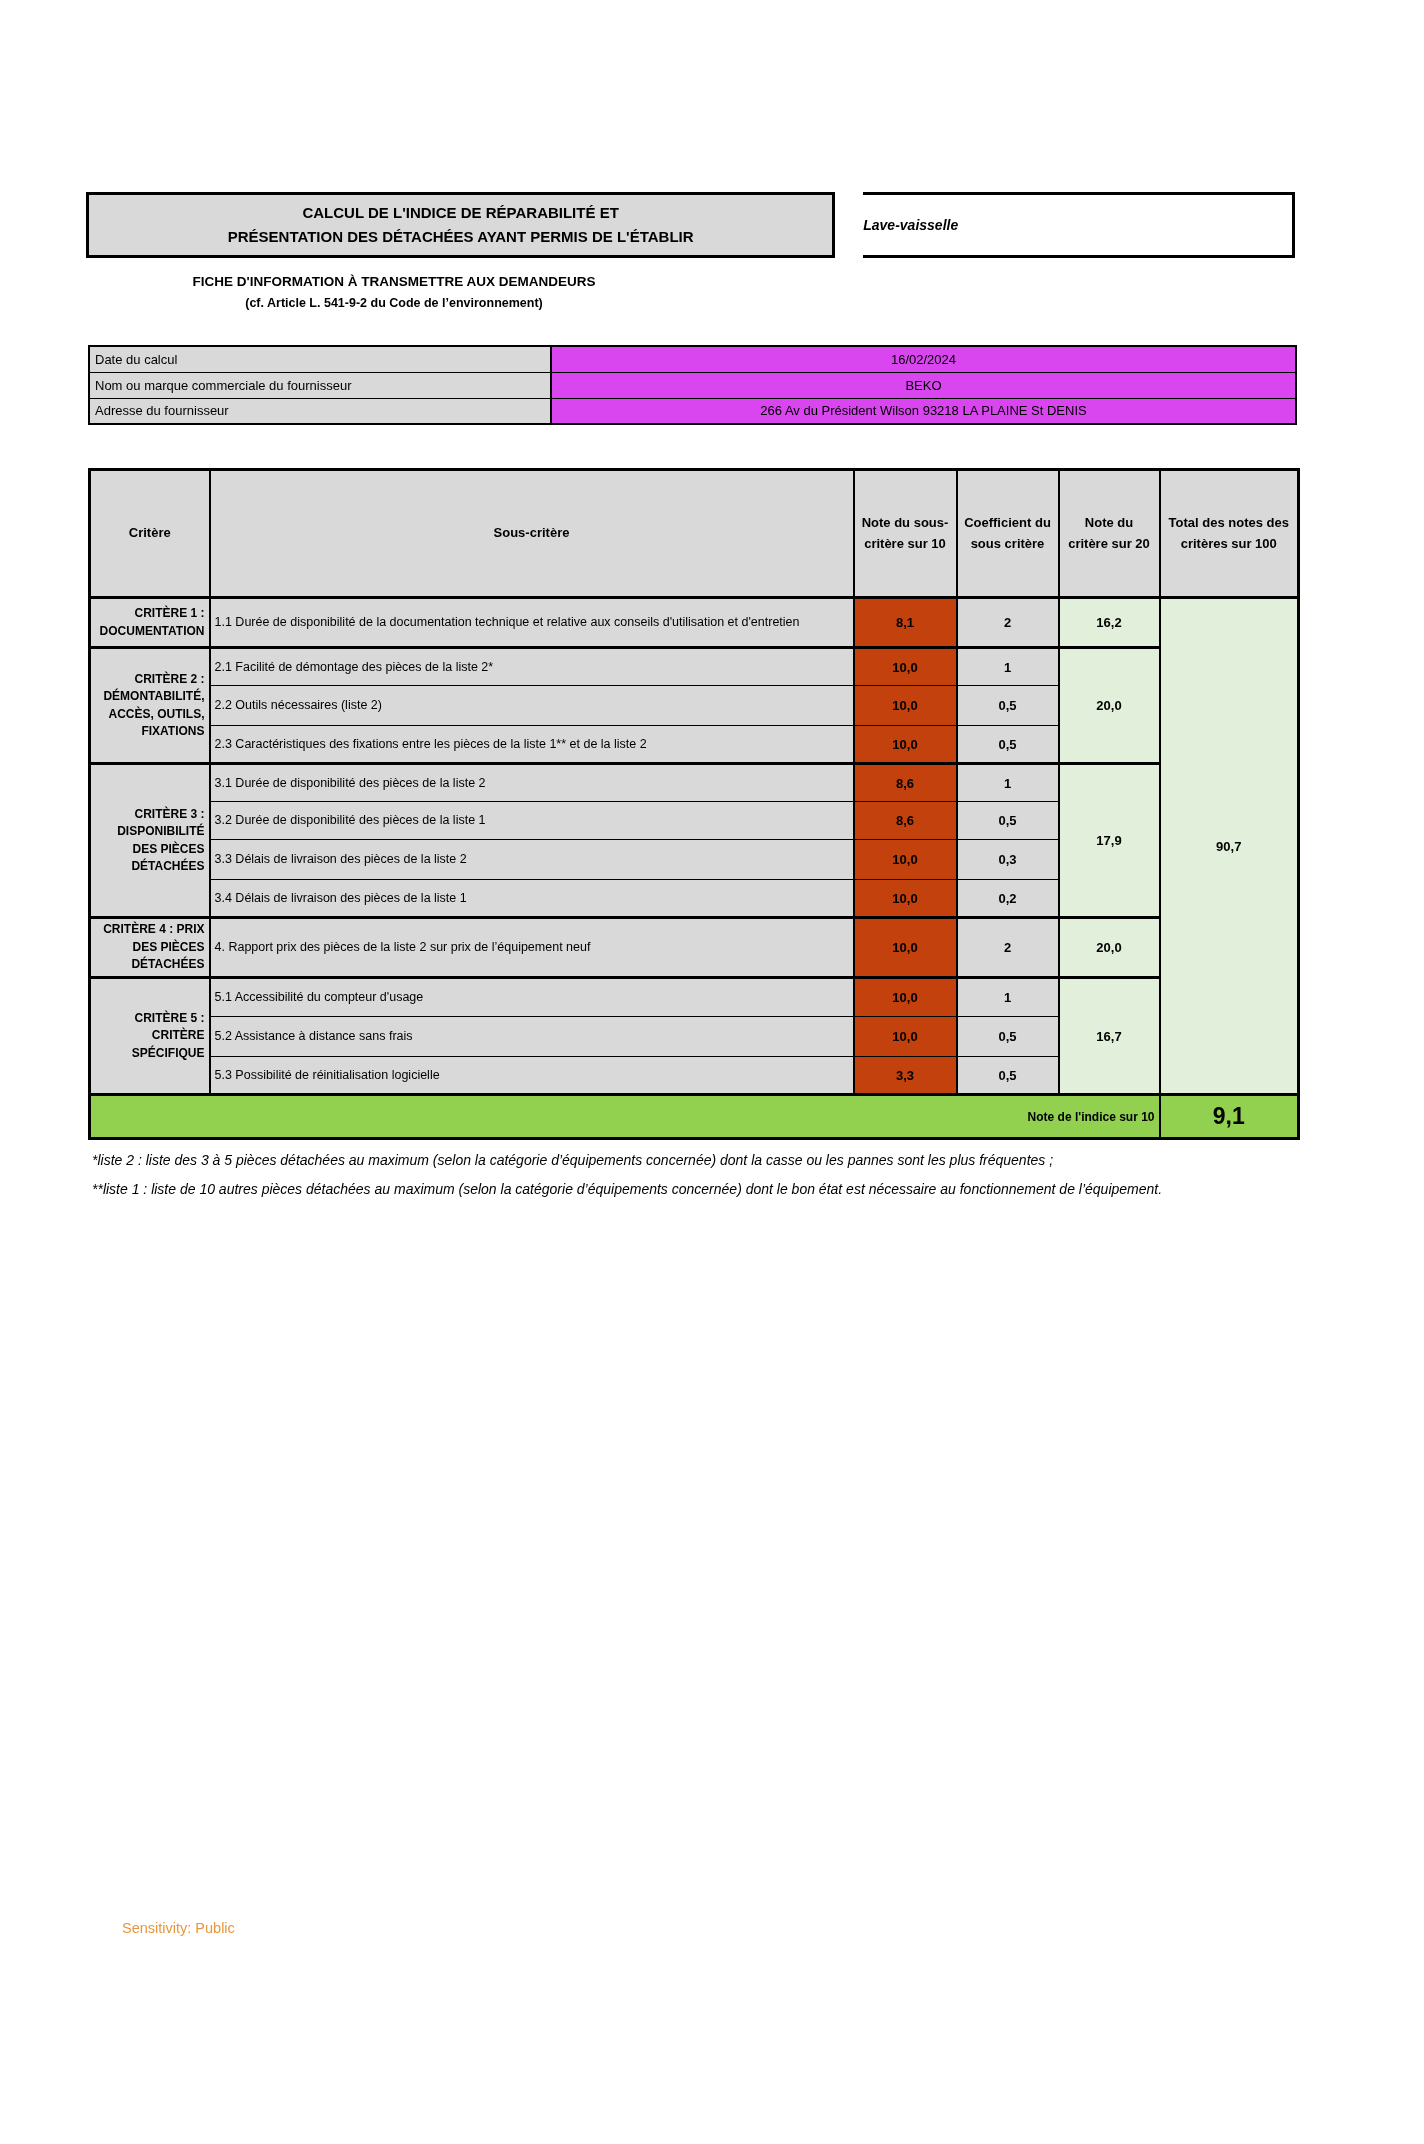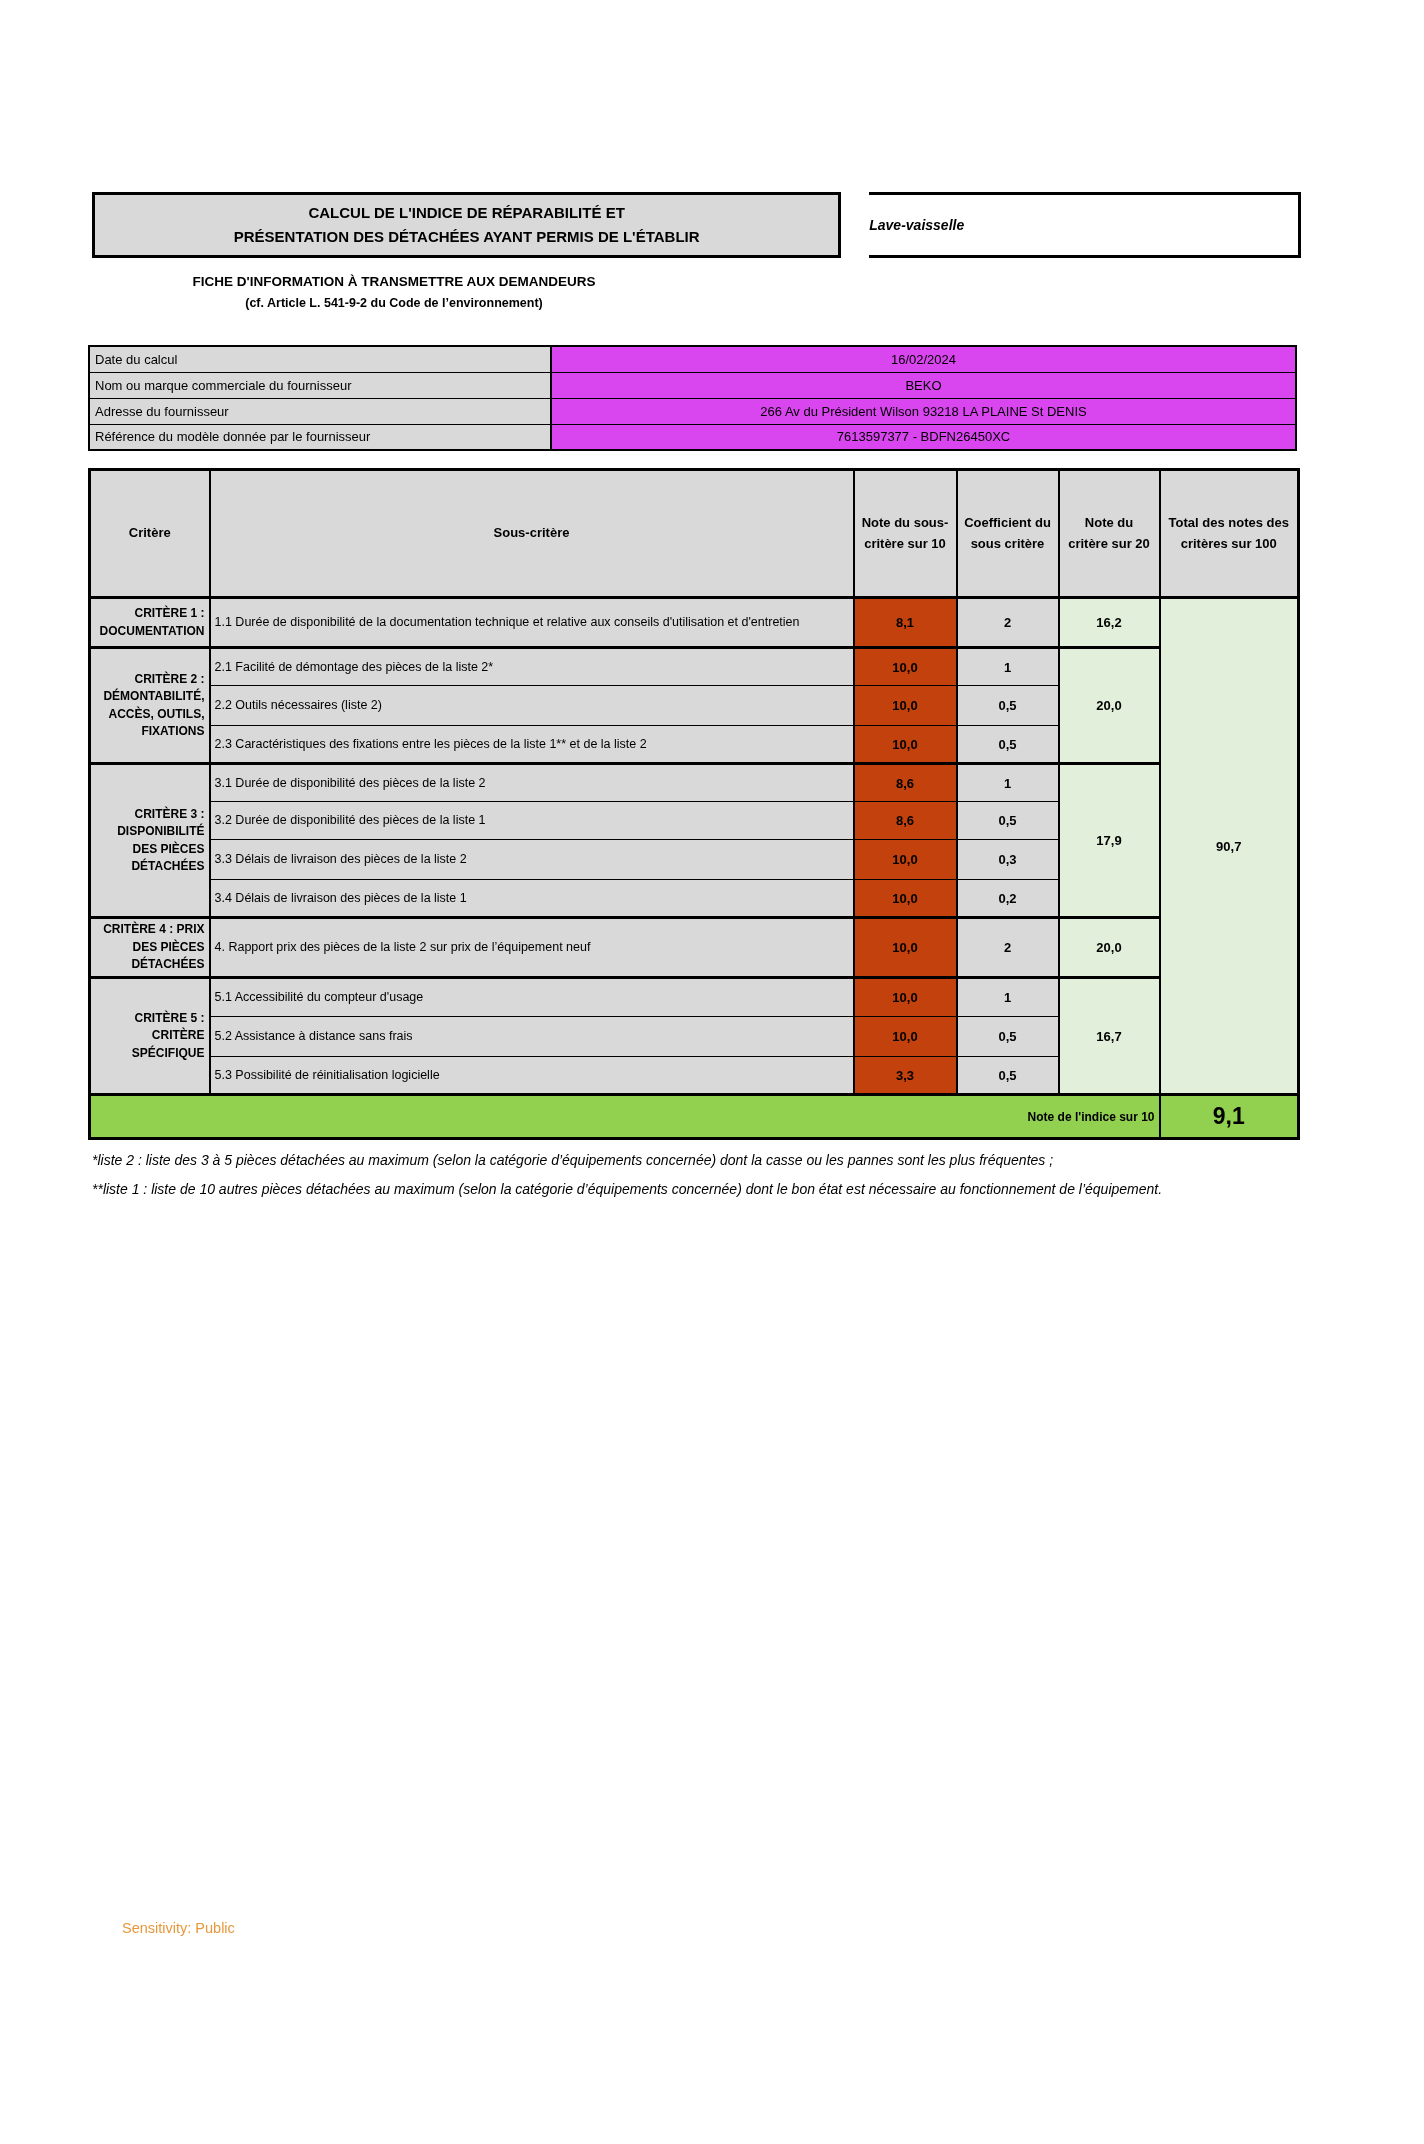--- a/index.html
+++ b/index.html
@@ -7,21 +7,21 @@
   body {
     font-family: "Liberation Sans", sans-serif;
     background:#ffffff; color:#000;
   }
   .page {
     position:relative; width:1424px; height:2144px;
     background:#ffffff; overflow:hidden;
   }
 
   
-  .title-row { position:absolute; left:92px; top:192px; width:1209px; height:66px; display:flex;gap:28px; }
+  .title-row { position:absolute; left:86px; top:192px; width:1209px; height:66px; display:flex;gap:28px; }
   .title-box {
     width:767px; height:66px; background:#d9d9d9; border:3px solid #000;
     display:flex; flex-direction:column; justify-content:center;
     text-align:center; font-weight:bold; font-size:15px; line-height:1.6;
   }
   .cat-box {
     width:442px; height:66px; background:#ffffff; border:3px solid #000; border-left:none;
     display:flex; align-items:center; 
     font-weight:bold; font-style:italic; font-size:14px;
   }
@@ -115,24 +115,20 @@
       <td class="val">16/02/2024</td>
     </tr>
     <tr>
       <td class="lbl">Nom ou marque commerciale du fournisseur</td>
       <td class="val">BEKO</td>
     </tr>
     <tr>
       <td class="lbl">Adresse du fournisseur</td>
       <td class="val">266 Av du Président Wilson 93218 LA PLAINE St DENIS</td>
     </tr>
-    <tr>
-      <td class="lbl">Référence du modèle donnée par le fournisseur</td>
-      <td class="val">7613597377 - BDFN26450XC</td>
-    </tr>
   </tbody>
     </table>
 
   <table class="main">
     <colgroup>
       <col style="width:120px">
         <col style="width:644px">
         <col style="width:103px">
       <col style="width:102px">
         <col style="width:101px">

